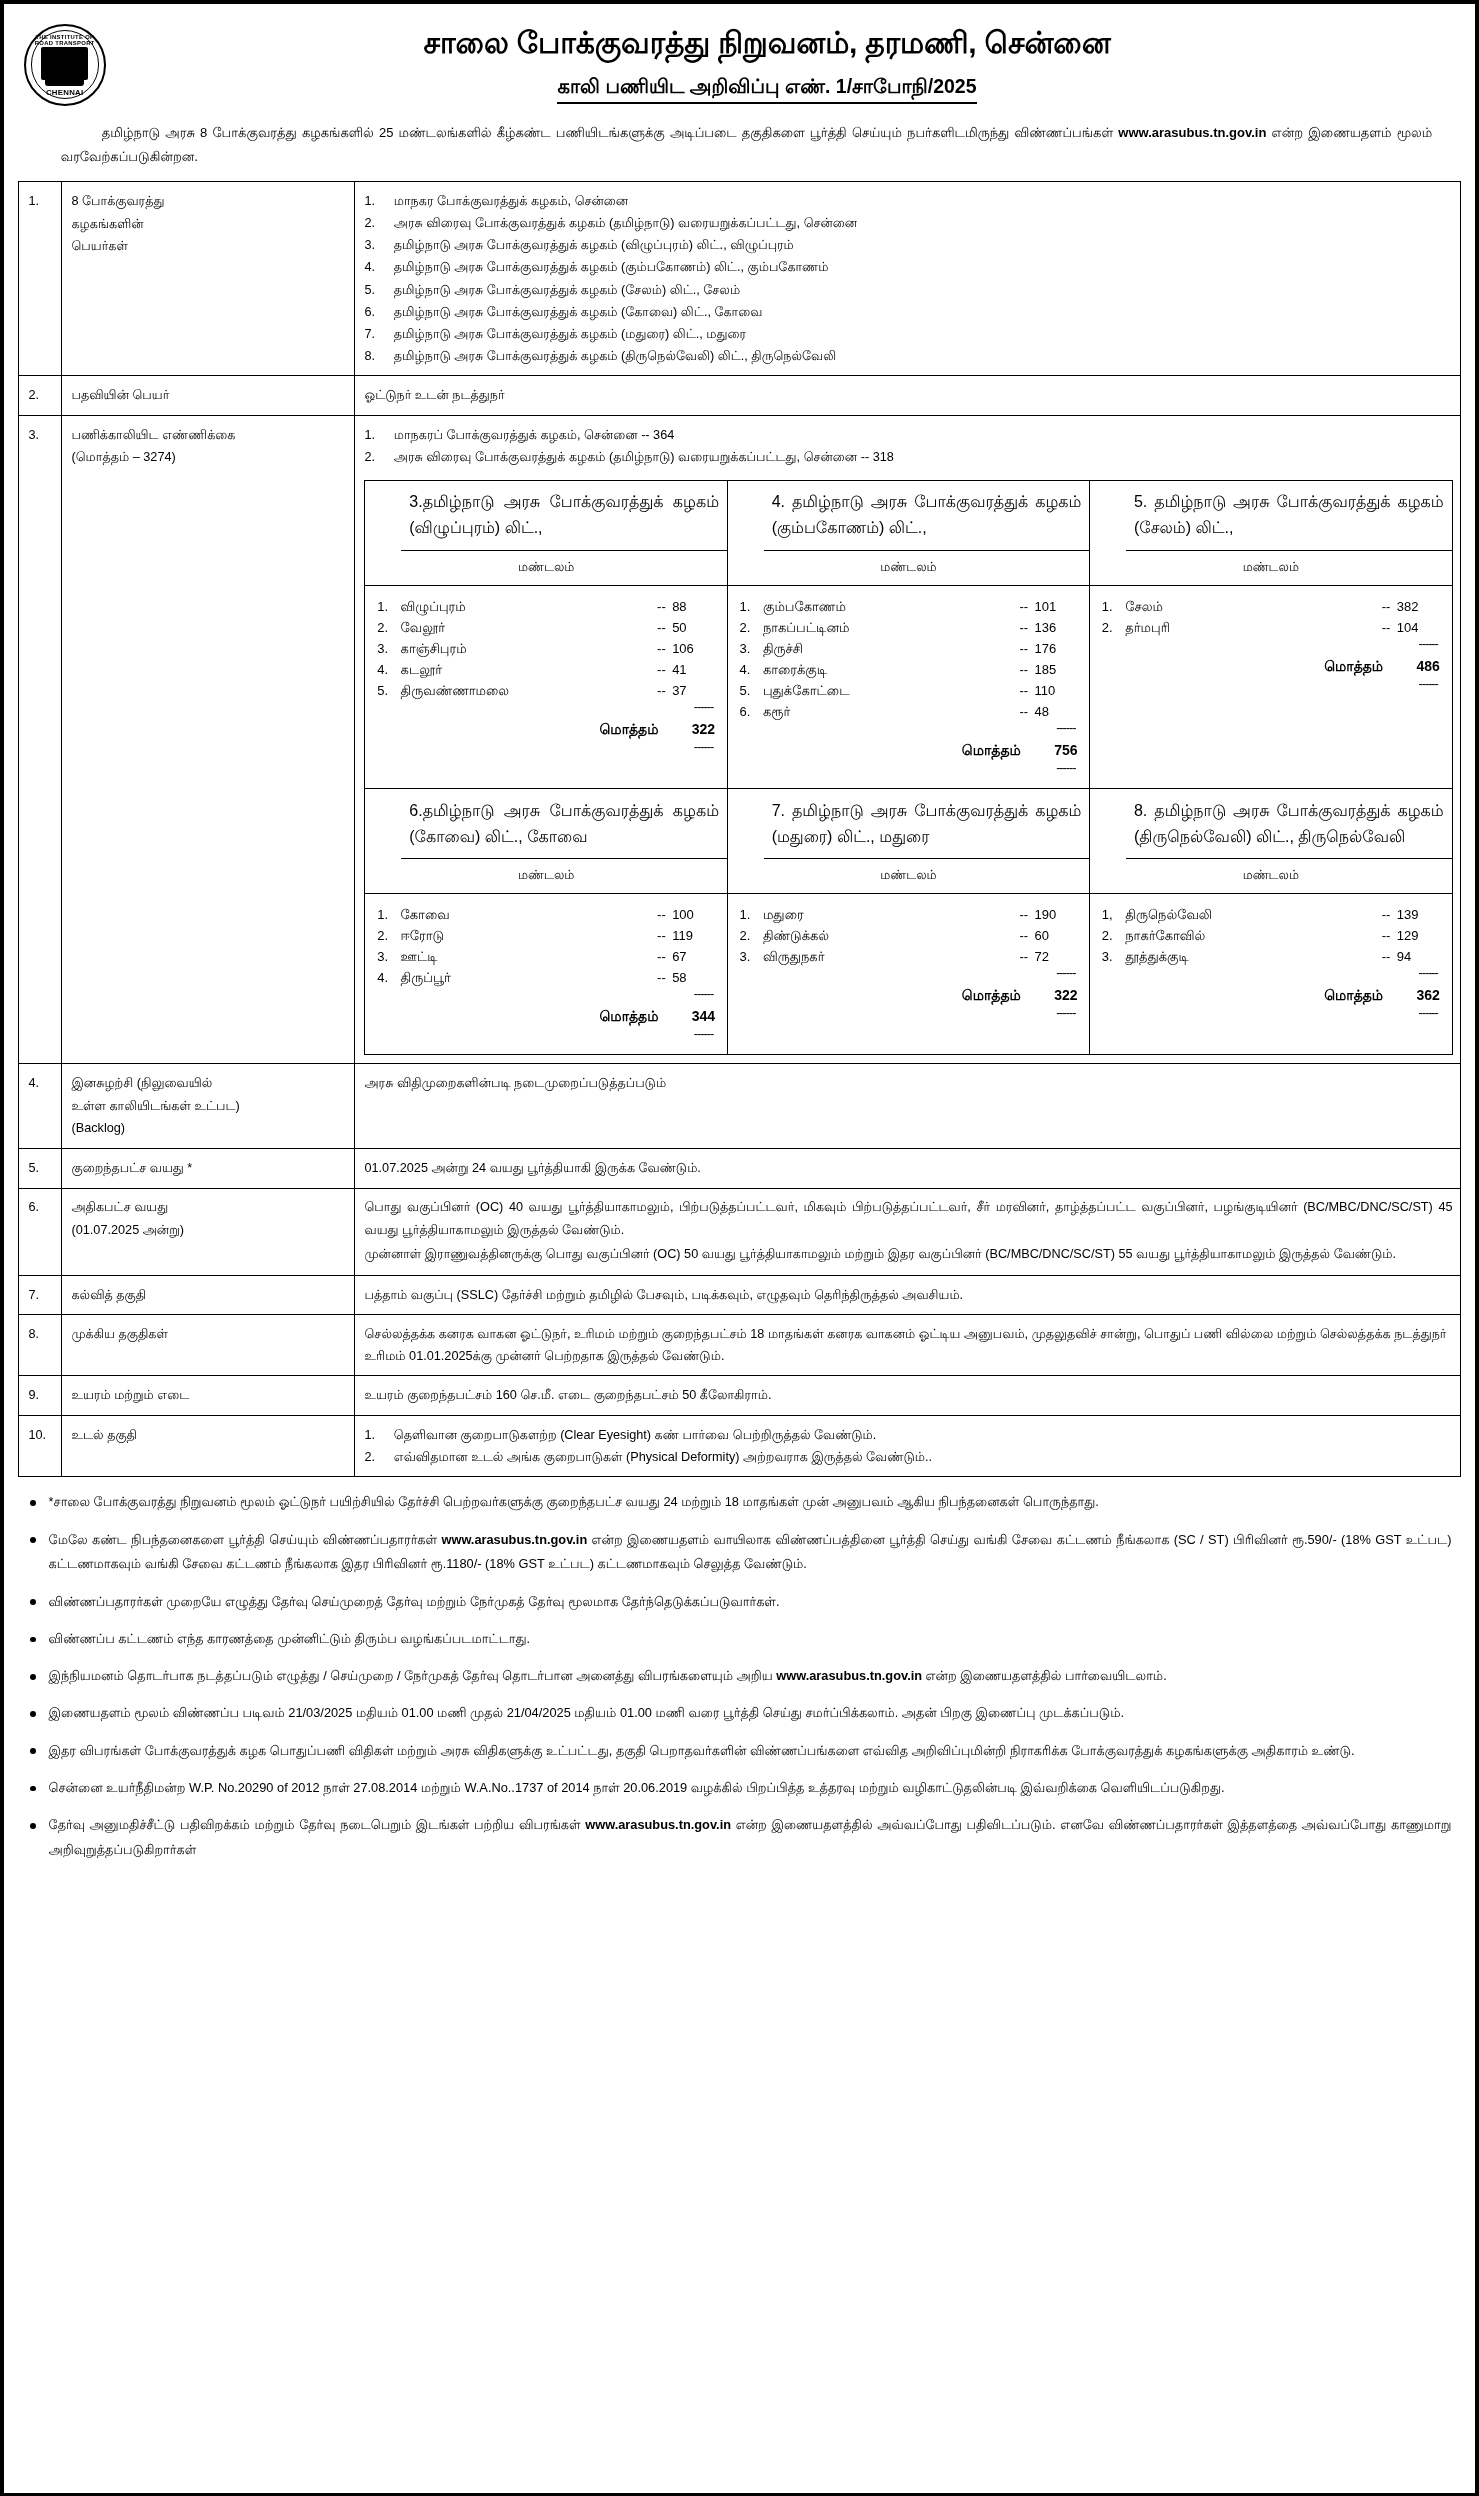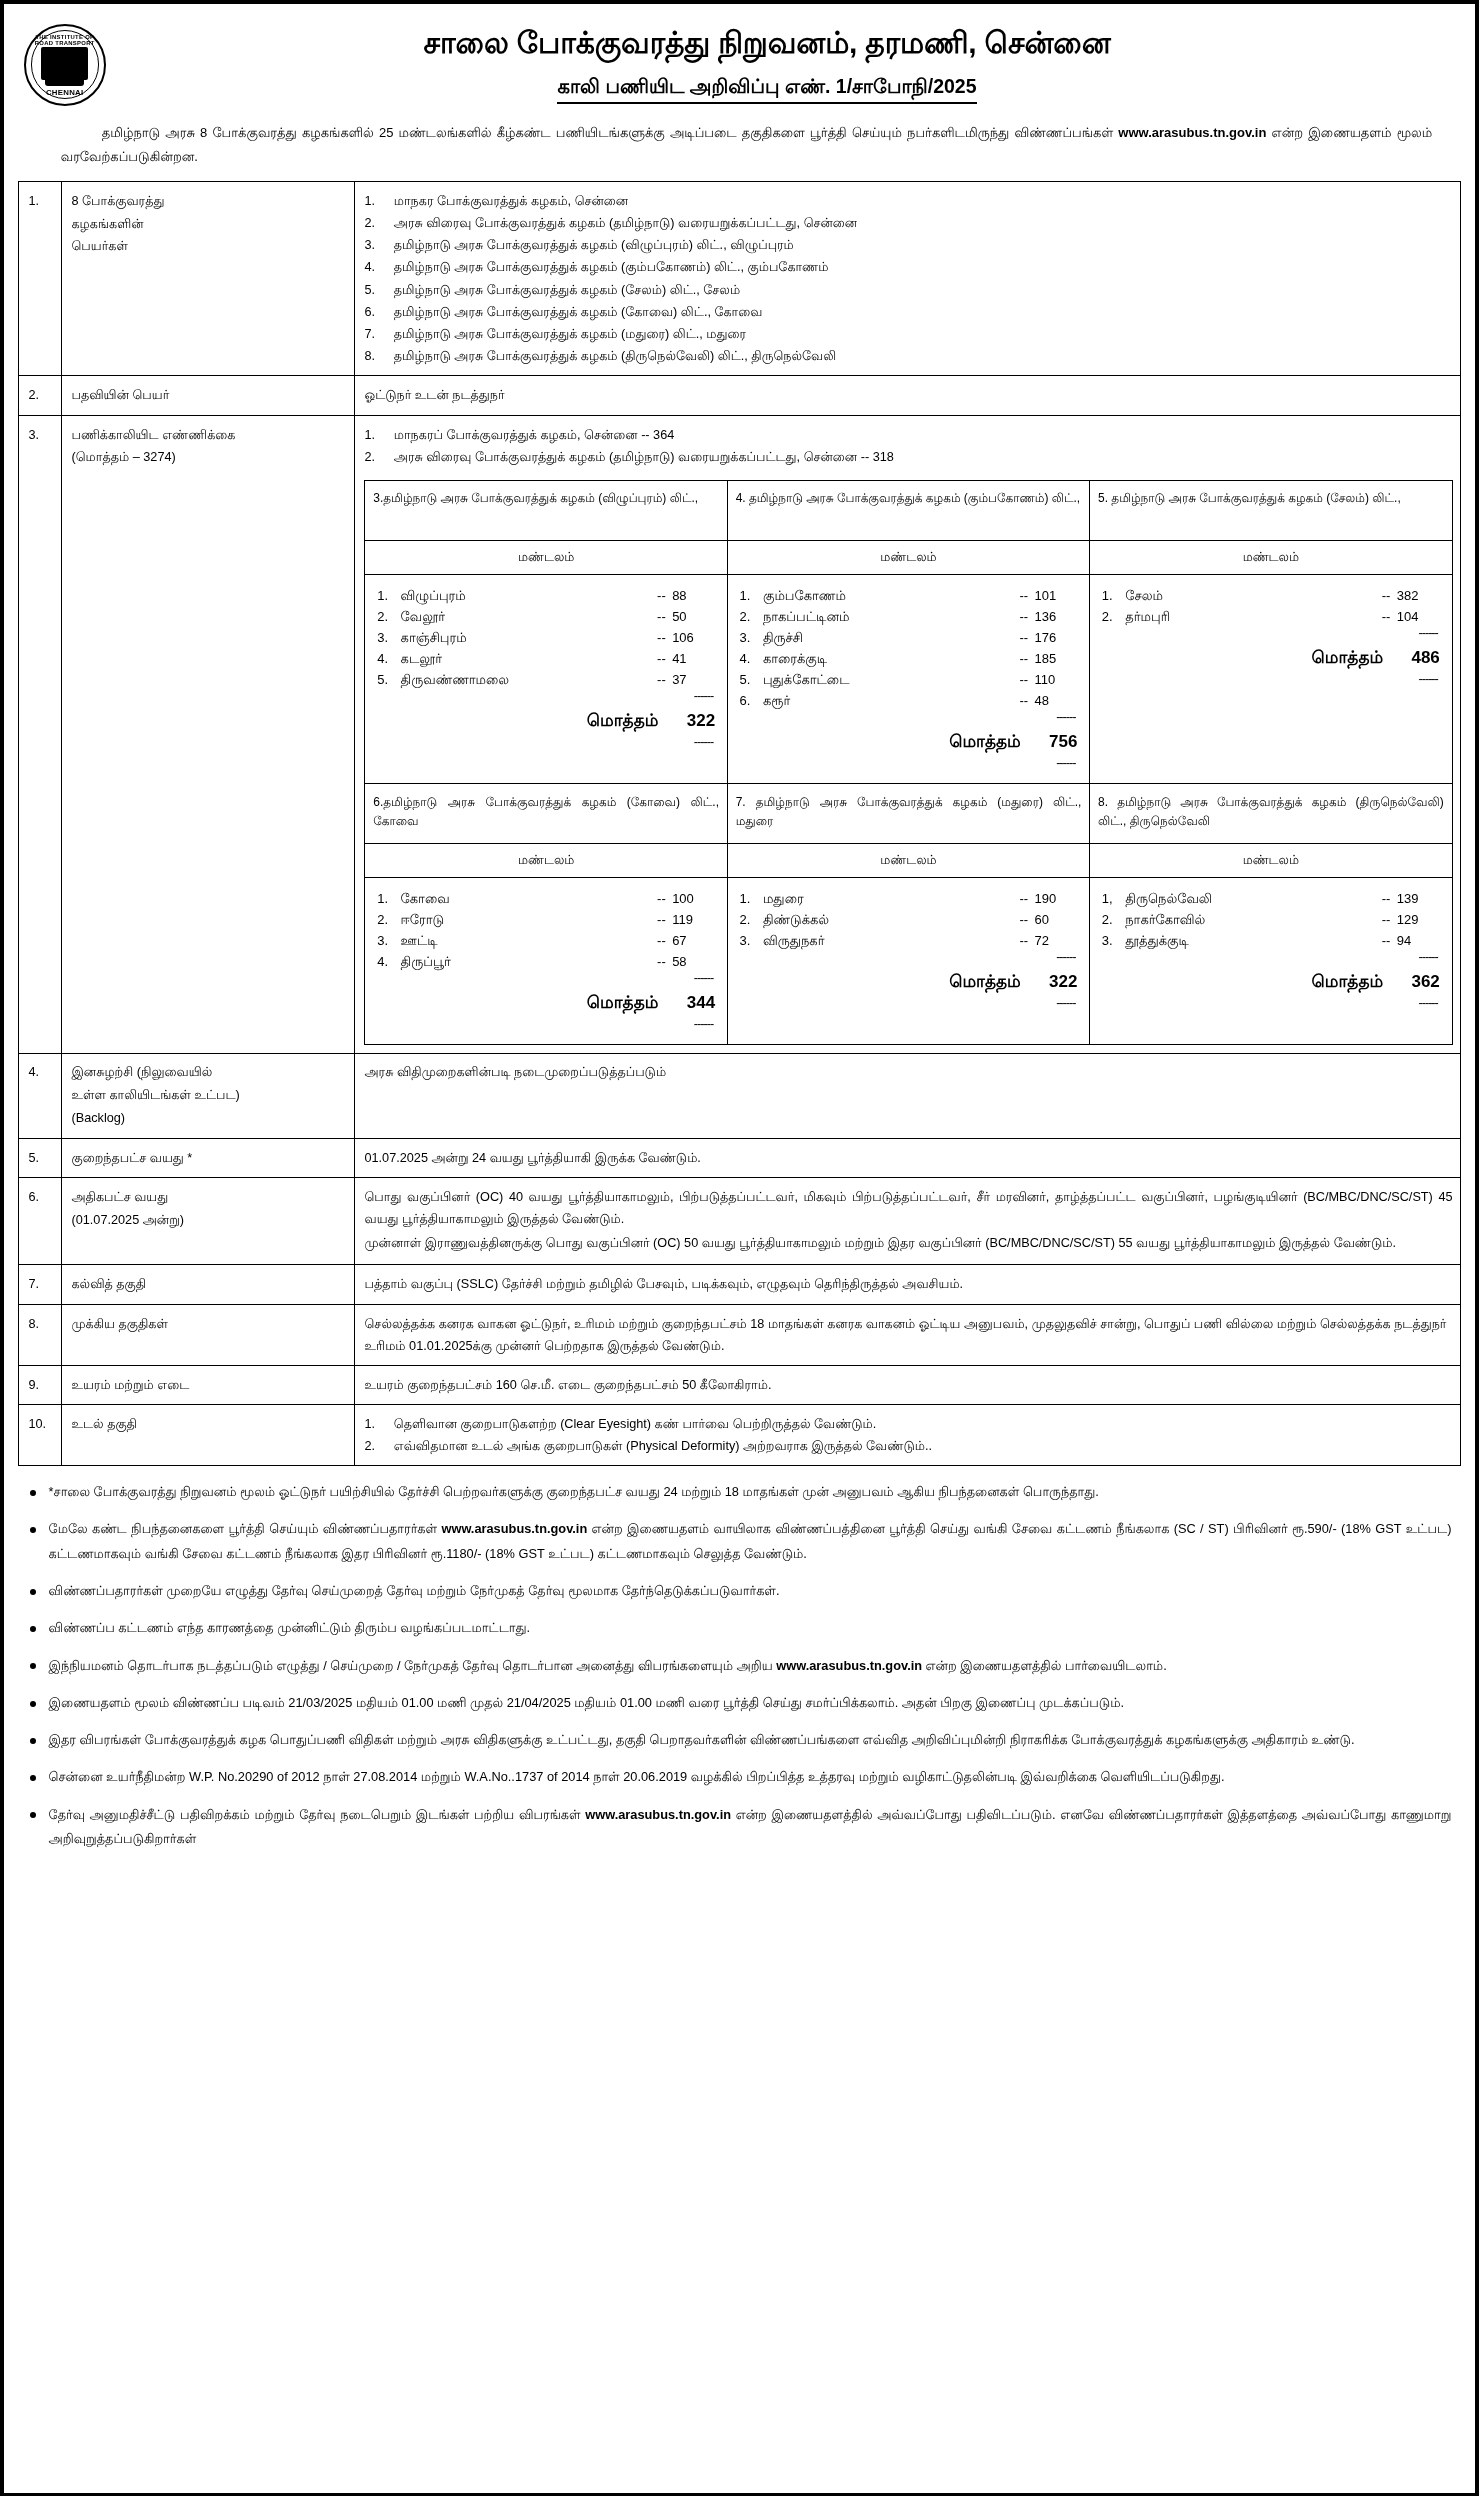--- a/index.html
+++ b/index.html
@@ -140,25 +140,26 @@
     margin-top: 11.7px;
   }
   table.corps td.corp {
     border: 1.4px solid #000;
     vertical-align: top;
     padding: 0;
     width: 33.33%;
   }
   .corp-head {
     padding: 8.8px 7.8px;
-    font-size: 12px;
+    font-size: 16px;
     line-height: 1.62;
     text-align: justify;
     min-height: 60px;
     border-bottom: 1.4px solid #000;
+    margin-left: 36px;
   }
   .corp-mandalam {
     text-align: center;
     font-size: 12.5px;
     padding: 5.9px 3.9px;
     border-bottom: 1.4px solid #000;
   }
   .corp-body {
     padding: 9.8px 11.7px 11.7px 11.7px;
     min-height: 146px;
@@ -177,21 +178,21 @@
     text-align: right;
     font-size: 12.7px;
     letter-spacing: -1px;
     padding-right: 2px;
     line-height: 1.1;
   }
   .ztotal {
     display: flex;
     align-items: baseline;
     font-weight: bold;
-    font-size: 17px;
+    font-size: 14px;
     margin-top: 2px;
   }
   .ztotal .tlabel { flex: 1 1 auto; text-align: right; padding-right: 13.7px; }
   .ztotal .tval { width: 43px; flex: 0 0 43px; text-align: right; }
 
   
   ul.notes {
     list-style: none;
     margin: 13.7px 9.8px 0 5.9px;
     padding: 0;

